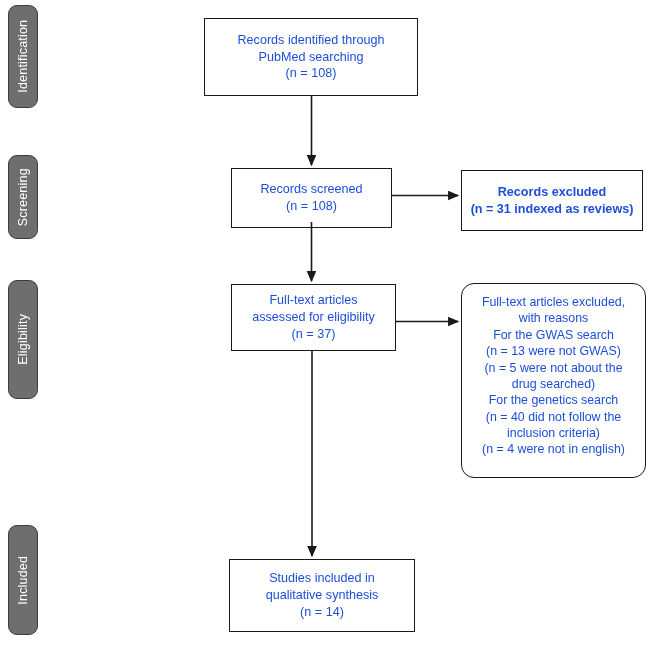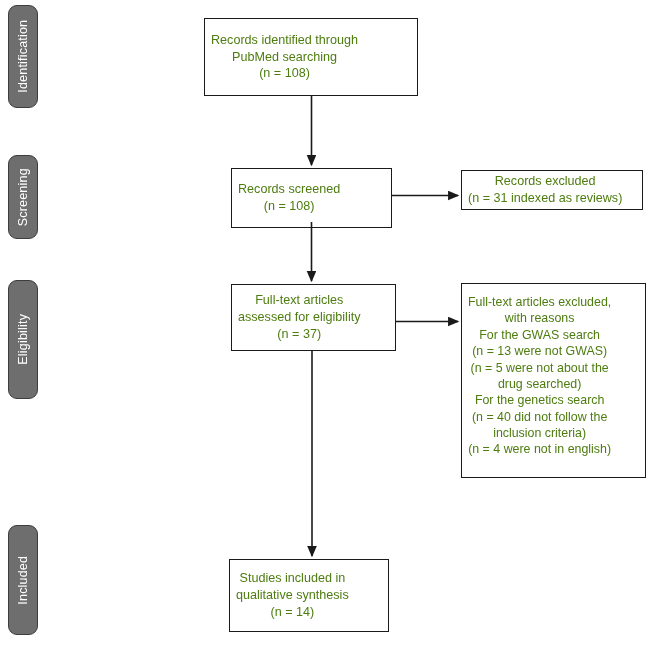--- a/index.html
+++ b/index.html
@@ -40,22 +40,23 @@
   }
 
   
   .flow-box {
     position: absolute;
     background: #ffffff;
     border: 1.5px solid #1a1a1a;
     box-sizing: border-box;
     display: flex;
     align-items: center;
+    justify-content: center;
     text-align: center;
-    color: #4d7c0f;
+    color: #1d4ed8;
     font-size: 12.6px;
     line-height: 1.33;
     padding: 3px 6px;
   }
   .flow-box .box-text {
     display: block;
     white-space: pre-line;
   }
   .flow-box.reasons {
     font-size: 12.4px;
@@ -99,45 +100,45 @@
     <span class="box-text">Records identified through
 PubMed searching
 (n = 108)</span>
   </div>
 
   <div class="flow-box" style="left:231px; top:168px; width:161px; height:60px;">
     <span class="box-text">Records screened
 (n = 108)</span>
   </div>
 
-  <div class="flow-box" style="left:461px; top:170px; width:182px; height:40px;">
+  <div class="flow-box" style="left:461px; top:170px; width:182px; height:61px;font-weight:bold;">
     <span class="box-text">Records excluded
 (n = 31 indexed as reviews)</span>
   </div>
 
   <div class="flow-box" style="left:231px; top:284px; width:165px; height:67px;">
     <span class="box-text">Full-text articles
 assessed for eligibility
 (n = 37)</span>
   </div>
 
-  <div class="flow-box reasons" style="left:461px; top:283px; width:185px; height:195px;">
+  <div class="flow-box reasons" style="left:461px; top:283px; width:185px; height:195px;border-radius:13px;">
     <span class="box-text">Full-text articles excluded,
 with reasons
 For the GWAS search
 (n = 13 were not GWAS)
 (n = 5 were not about the
 drug searched)
 For the genetics search
 (n = 40 did not follow the
 inclusion criteria)
 (n = 4 were not in english)</span>
   </div>
 
-  <div class="flow-box" style="left:229px; top:559px; width:160px; height:73px;">
+  <div class="flow-box" style="left:229px; top:559px; width:186px; height:73px;">
     <span class="box-text">Studies included in
 qualitative synthesis
 (n = 14)</span>
   </div>
 
   <svg id="connectors" viewBox="0 0 650 660">
     <defs>
       <marker id="arrowhead" markerWidth="8" markerHeight="8" refX="6.2" refY="3" orient="auto" markerUnits="strokeWidth">
         <path d="M0,0 L7,3 L0,6 z" fill="#1a1a1a"></path>
       </marker>

